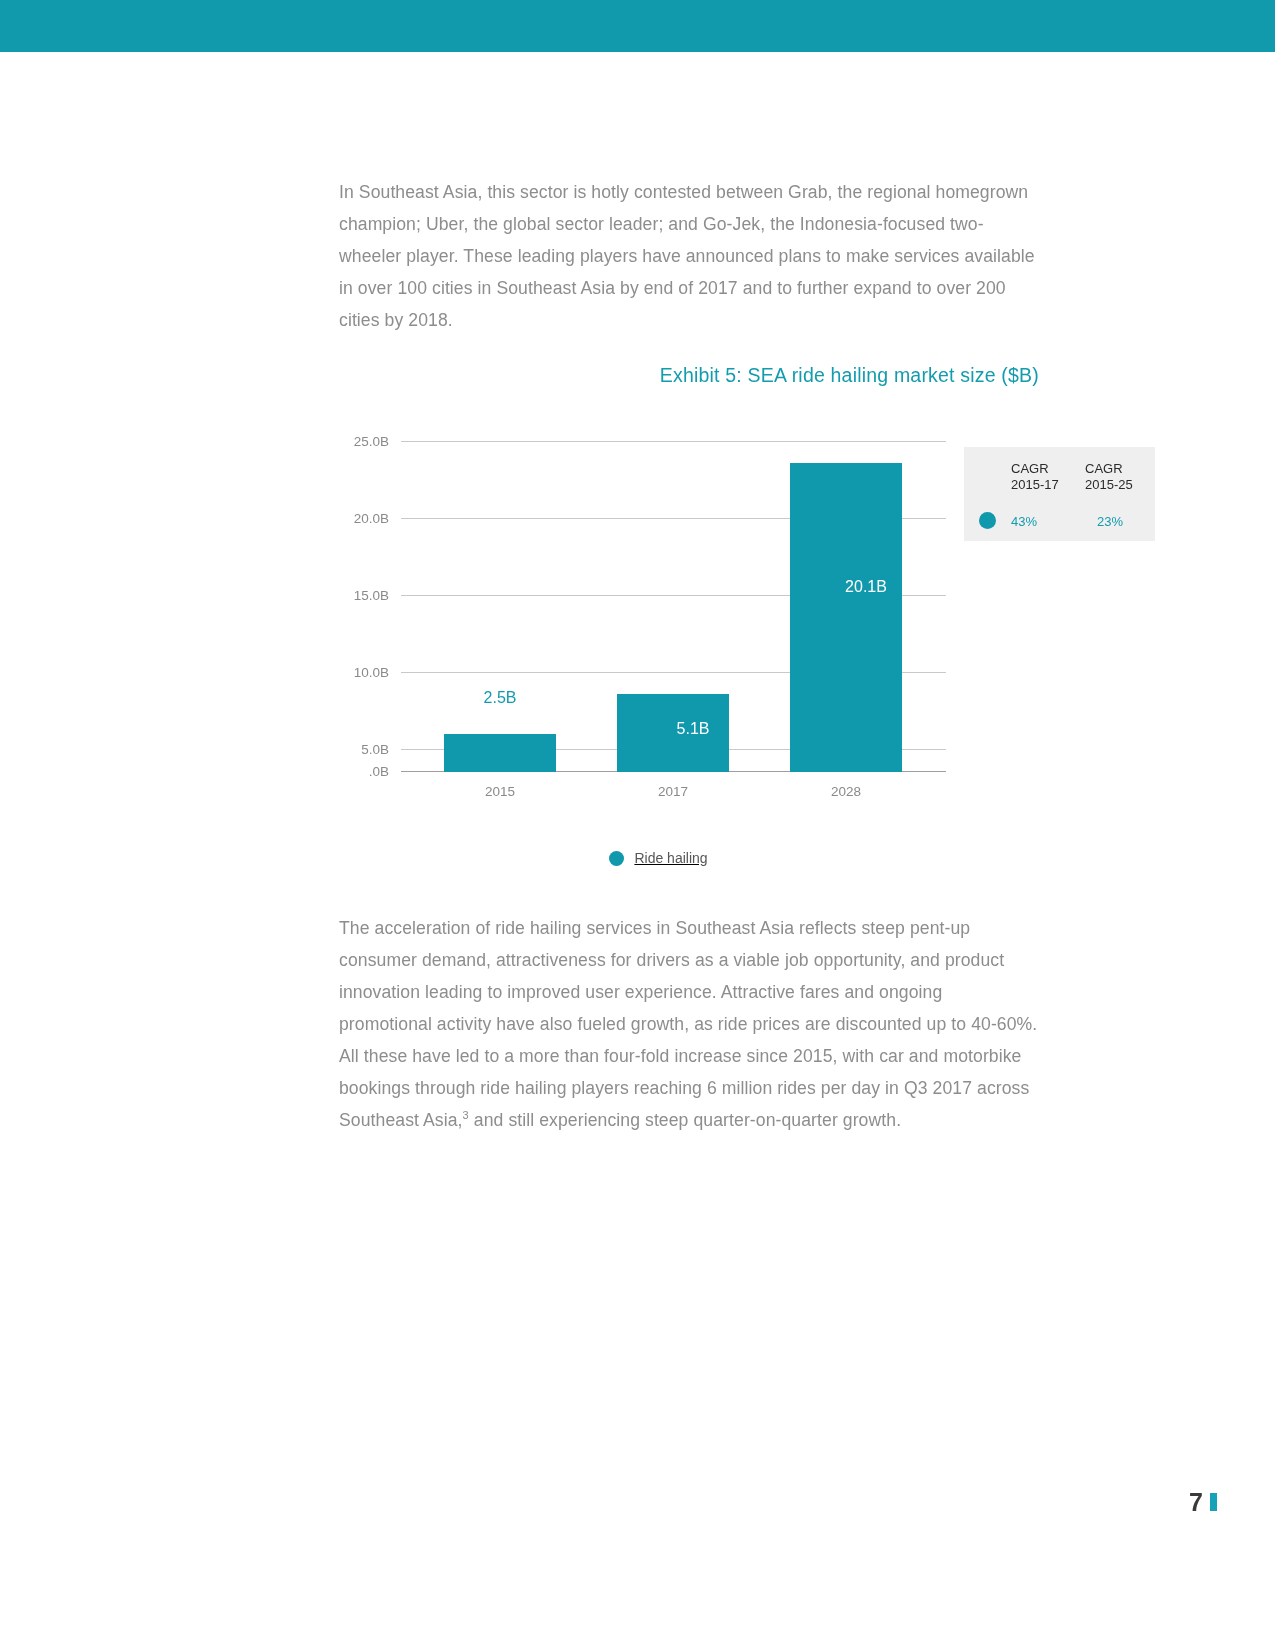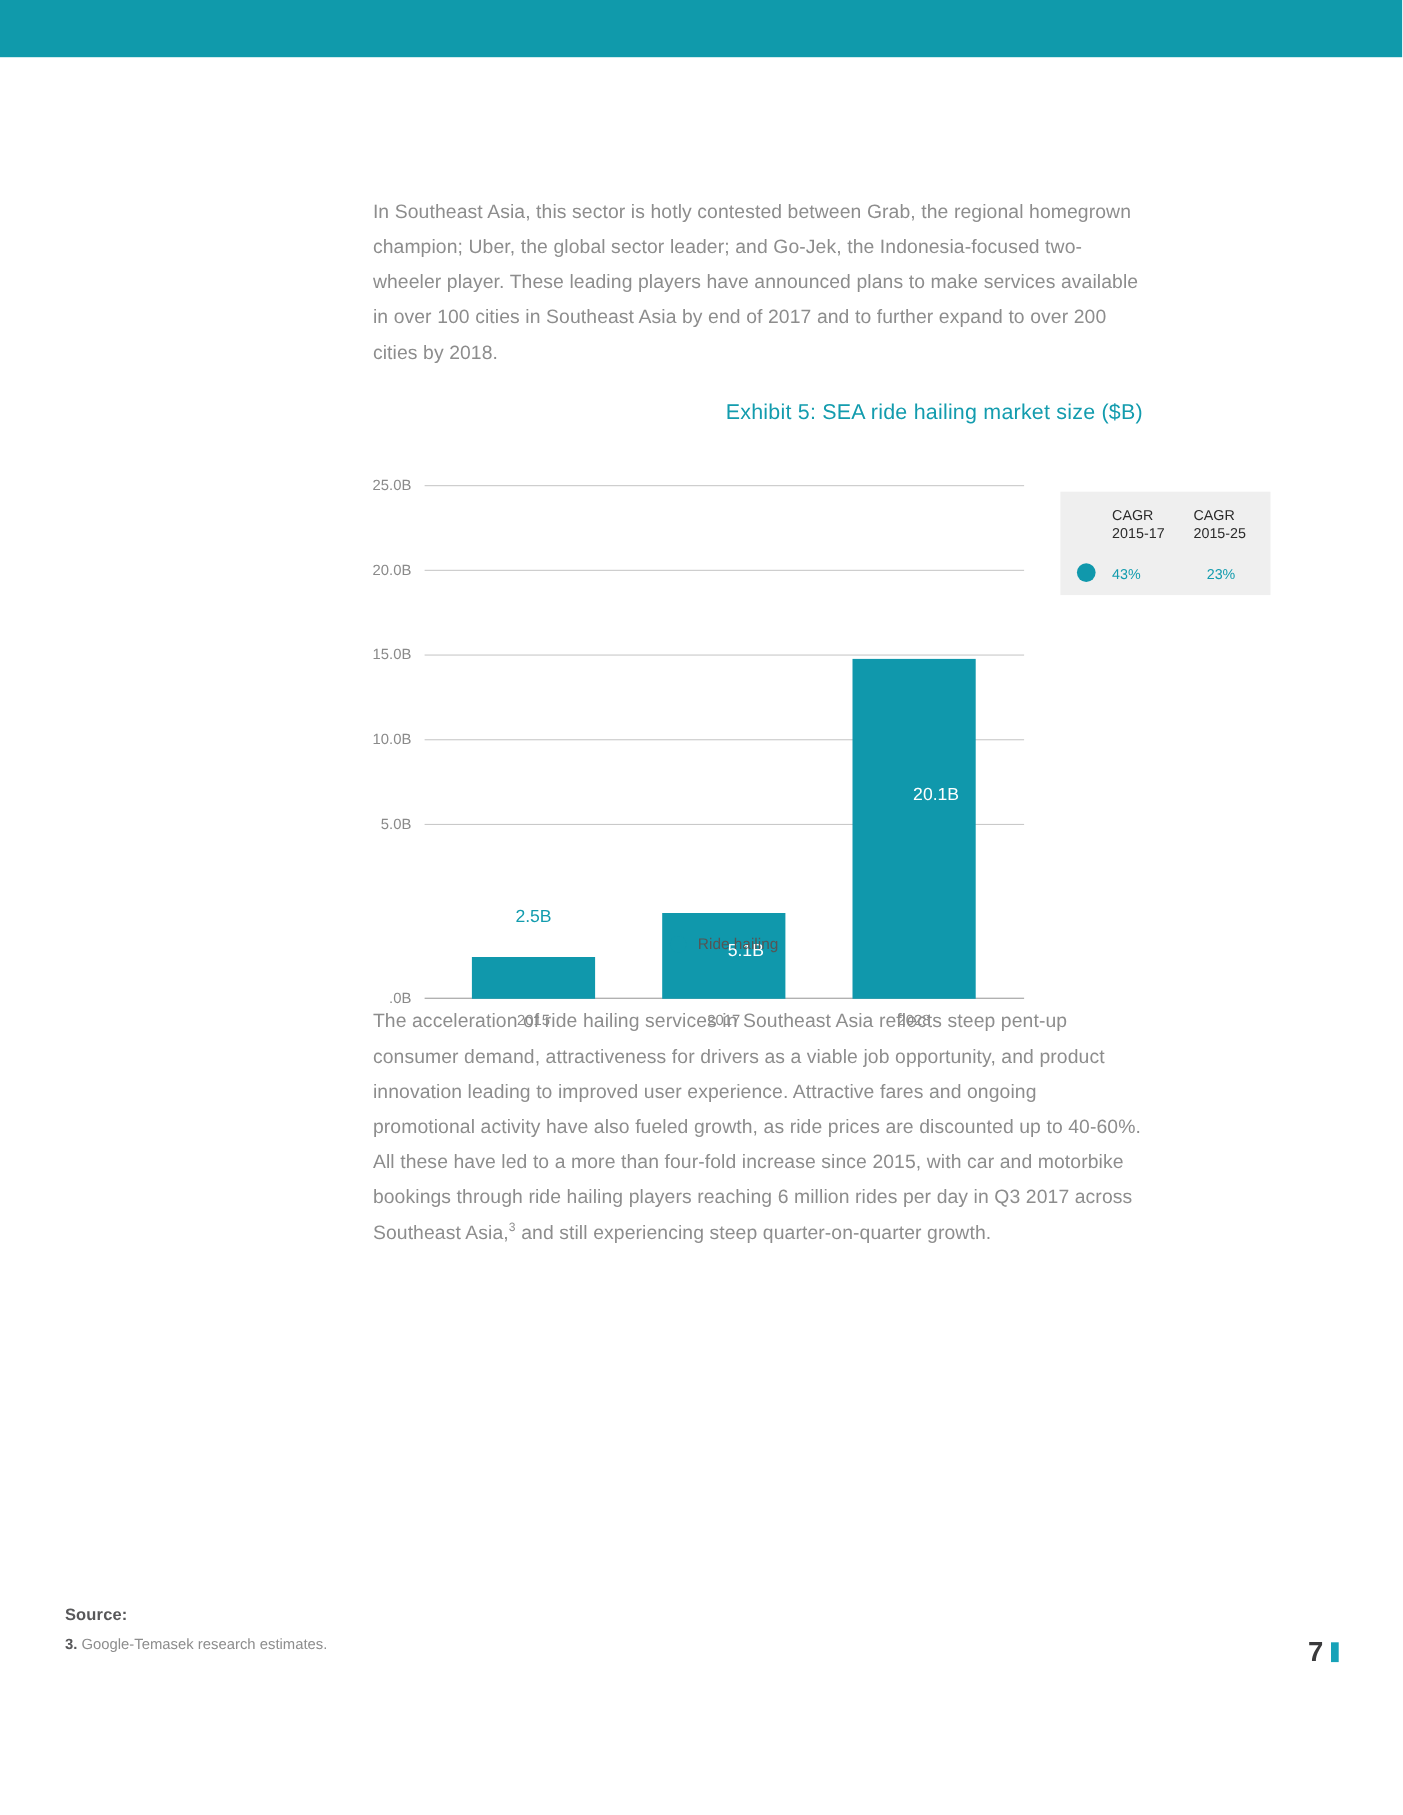--- a/index.html
+++ b/index.html
@@ -61,24 +61,24 @@
   
   .chart-wrap {
     position: absolute;
     left: 339px;
     top: 425px;
     width: 830px;
     height: 460px;
   }
   .plot {
     position: absolute;
-    left: 47px;     
+    left: 62px;     
     top: 16px;
     width: 545px;   
-    height: 467px;  
+    height: 331px;  
   }
   .gridline {
     position: absolute;
     left: 0;
     width: 100%;
     height: 1px;
     background: #c9c9c9;
   }
   .axis-base {
     position: absolute;
@@ -137,20 +137,21 @@
   
   .series-legend {
     position: absolute;
     left: 47px;
     top: 425px;
     width: 545px;
     display: flex;
     align-items: center;
     justify-content: center;
     gap: 10px;
+    text-decoration: underline;
   }
   .dot {
     width: 15px; height: 15px;
     border-radius: 50%;
     background: #1098ac;
     display: inline-block;
     flex: none;
   }
   .series-legend .lbl {
     font-size: 14px;
@@ -298,21 +299,17 @@
 2015-25</div>
     <div class="cagr-dot"></div>
     <div class="cagr-val c1">43%</div>
     <div class="cagr-val c2">23%</div>
   </div>
 
   <div class="content" style="top:912px;">
     <p class="para"><span>The acceleration of ride hailing services in Southeast Asia reflects steep pent-up consumer demand, attractiveness for drivers as a viable job opportunity, and product innovation leading to improved user experience. Attractive fares and ongoing promotional activity have also fueled growth, as ride prices are discounted up to 40-60%. All these have led to a more than four-fold increase since 2015, with car and motorbike bookings through ride hailing players reaching 6 million rides per day in Q3 2017 across Southeast Asia,</span><sup>3</sup><span> and still experiencing steep quarter-on-quarter growth.</span></p>
   </div>
 
-  <div class="footer-source">
-    <div class="src-title">Source:</div>
-    <div class="src-note"><b>3.</b> <span>Google-Temasek research estimates.</span></div>
-  </div>
 
   <div class="page-num">7</div>
   <div class="page-mark"></div>
 
 </div>
 
 </body></html>

